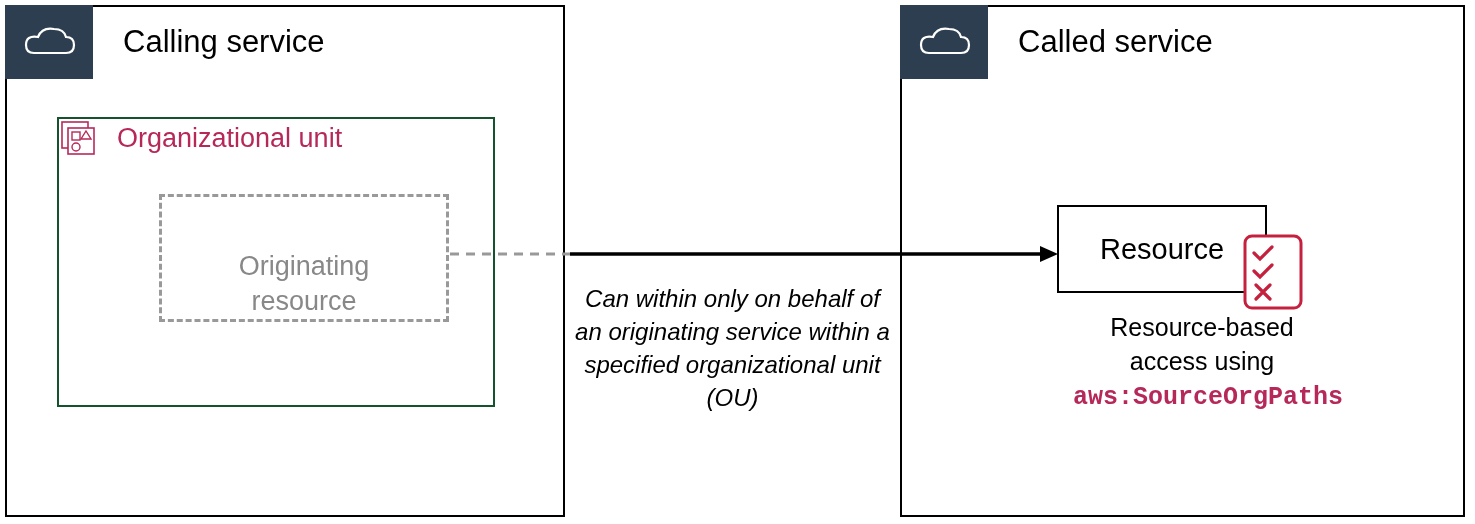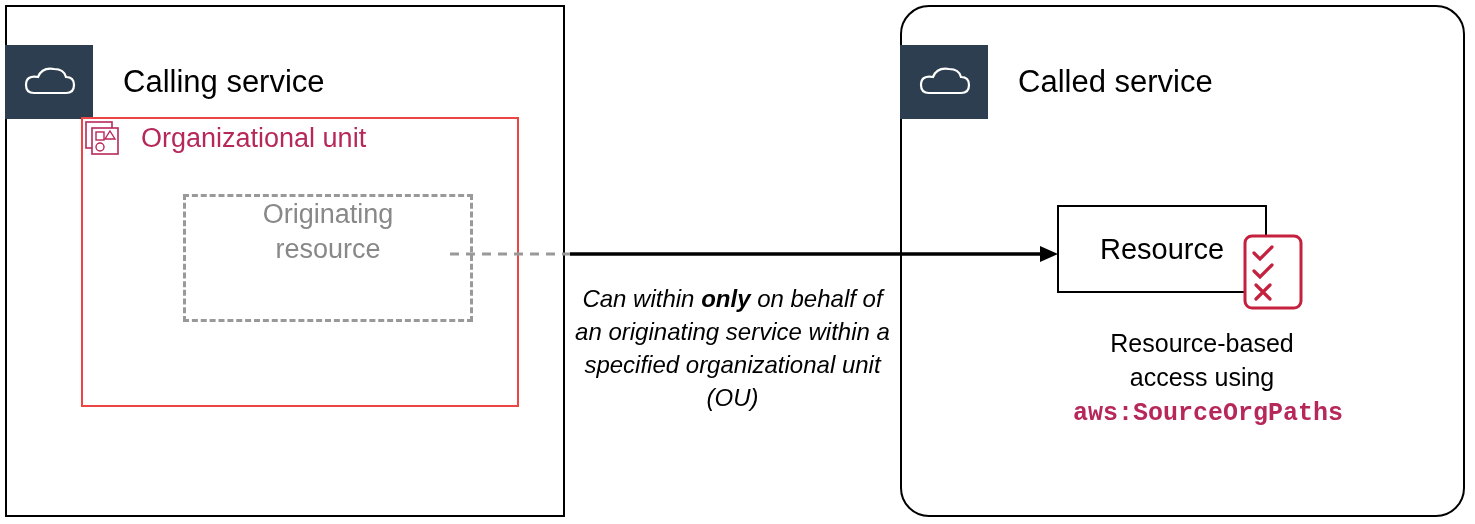--- a/index.html
+++ b/index.html
@@ -11,44 +11,43 @@
     width: 1475px;
     height: 524px;
     position: relative;
   }
   .service-box {
     position: absolute;
     border: 2px solid #000;
     background: #fff;
   }
   .calling-service { left: 5px; top: 5px; width: 560px; height: 512px; }
-  .called-service  { left: 900px; top: 5px; width: 565px; height: 512px; border-radius: 29px; }
+  .called-service  { left: 900px; top: 5px; width: 565px; height: 512px; }
   .service-header {
     position: absolute;
     top: -2px; left: -2px;
     height: 74px;
     display: flex;
     align-items: center;
-    margin-top: 40px;
   }
   .cloud-badge {
     width: 88px; height: 74px;
     background: #2c3e50;
     display: flex; align-items: center; justify-content: center;
   }
   .service-title {
     font-size: 31px;
     margin-left: 30px;
     color: #000;
   }
   .org-unit-box {
     position: absolute;
-    left: 74px; top: 110px;
+    left: 50px; top: 110px;
     width: 438px; height: 290px;
-    border: 2px solid #ef4444;
+    border: 2px solid #14532d;
   }
   .org-unit-header {
     position: absolute;
     top: -2px; left: -2px;
     display: flex;
     align-items: center;
   }
   .org-unit-icon {
     width: 42px; height: 42px;
     display: flex; align-items: center; justify-content: center;
@@ -56,42 +55,42 @@
   .org-unit-title {
     font-size: 27px;
     color: #b7285a;
     margin-left: 18px;
   }
   .originating-box {
     position: absolute;
     left: 100px; top: 75px;
     width: 290px; height: 128px;
     border: 3px dashed #999;
-    display: flex; align-items: flex-start; justify-content: center;
+    display: flex; align-items: flex-end; justify-content: center;
     text-align: center;
     font-size: 27px;
     color: #888;
     line-height: 1.3;
   }
   .resource-box {
     position: absolute;
     left: 155px; top: 198px;
     width: 210px; height: 88px;
     border: 2px solid #000;
     display: flex; align-items: center; justify-content: center;
     font-size: 29px;
   }
   .policy-icon {
     position: absolute;
     left: 340px; top: 226px;
     width: 62px; height: 78px;
   }
   .policy-text {
     position: absolute;
-    left: 125px; top: 320px;
+    left: 125px; top: 304px;
     width: 350px;
     text-align: center;
     font-size: 25px;
     line-height: 1.35;
   }
   .policy-code {
     font-family: "Courier New", monospace;
     font-weight: bold;
     color: #b7285a;
     margin-left: 12px;
@@ -104,21 +103,21 @@
   }
   .caption {
     position: absolute;
     left: 575px; top: 282px;
     width: 315px;
     text-align: center;
     font-style: italic;
     font-size: 24px;
     line-height: 1.38;
   }
-  .caption .bold { font-weight: bold; }
+  .caption .bold { font-weight: normal; }
 </style>
 </head>
 <body>
 
 <div class="service-box calling-service">
   <div class="service-header">
     <div class="cloud-badge">
       <svg width="58" height="38" viewBox="0 0 58 38">
         <path d="M46 30 Q54 30 54 22 Q54 14 46 14 Q44 6 34 6 Q22 4 18 14 Q6 12 6 22 Q6 30 14 30 Z" fill="none" stroke="#fff" stroke-width="2.2"></path>
       </svg>

